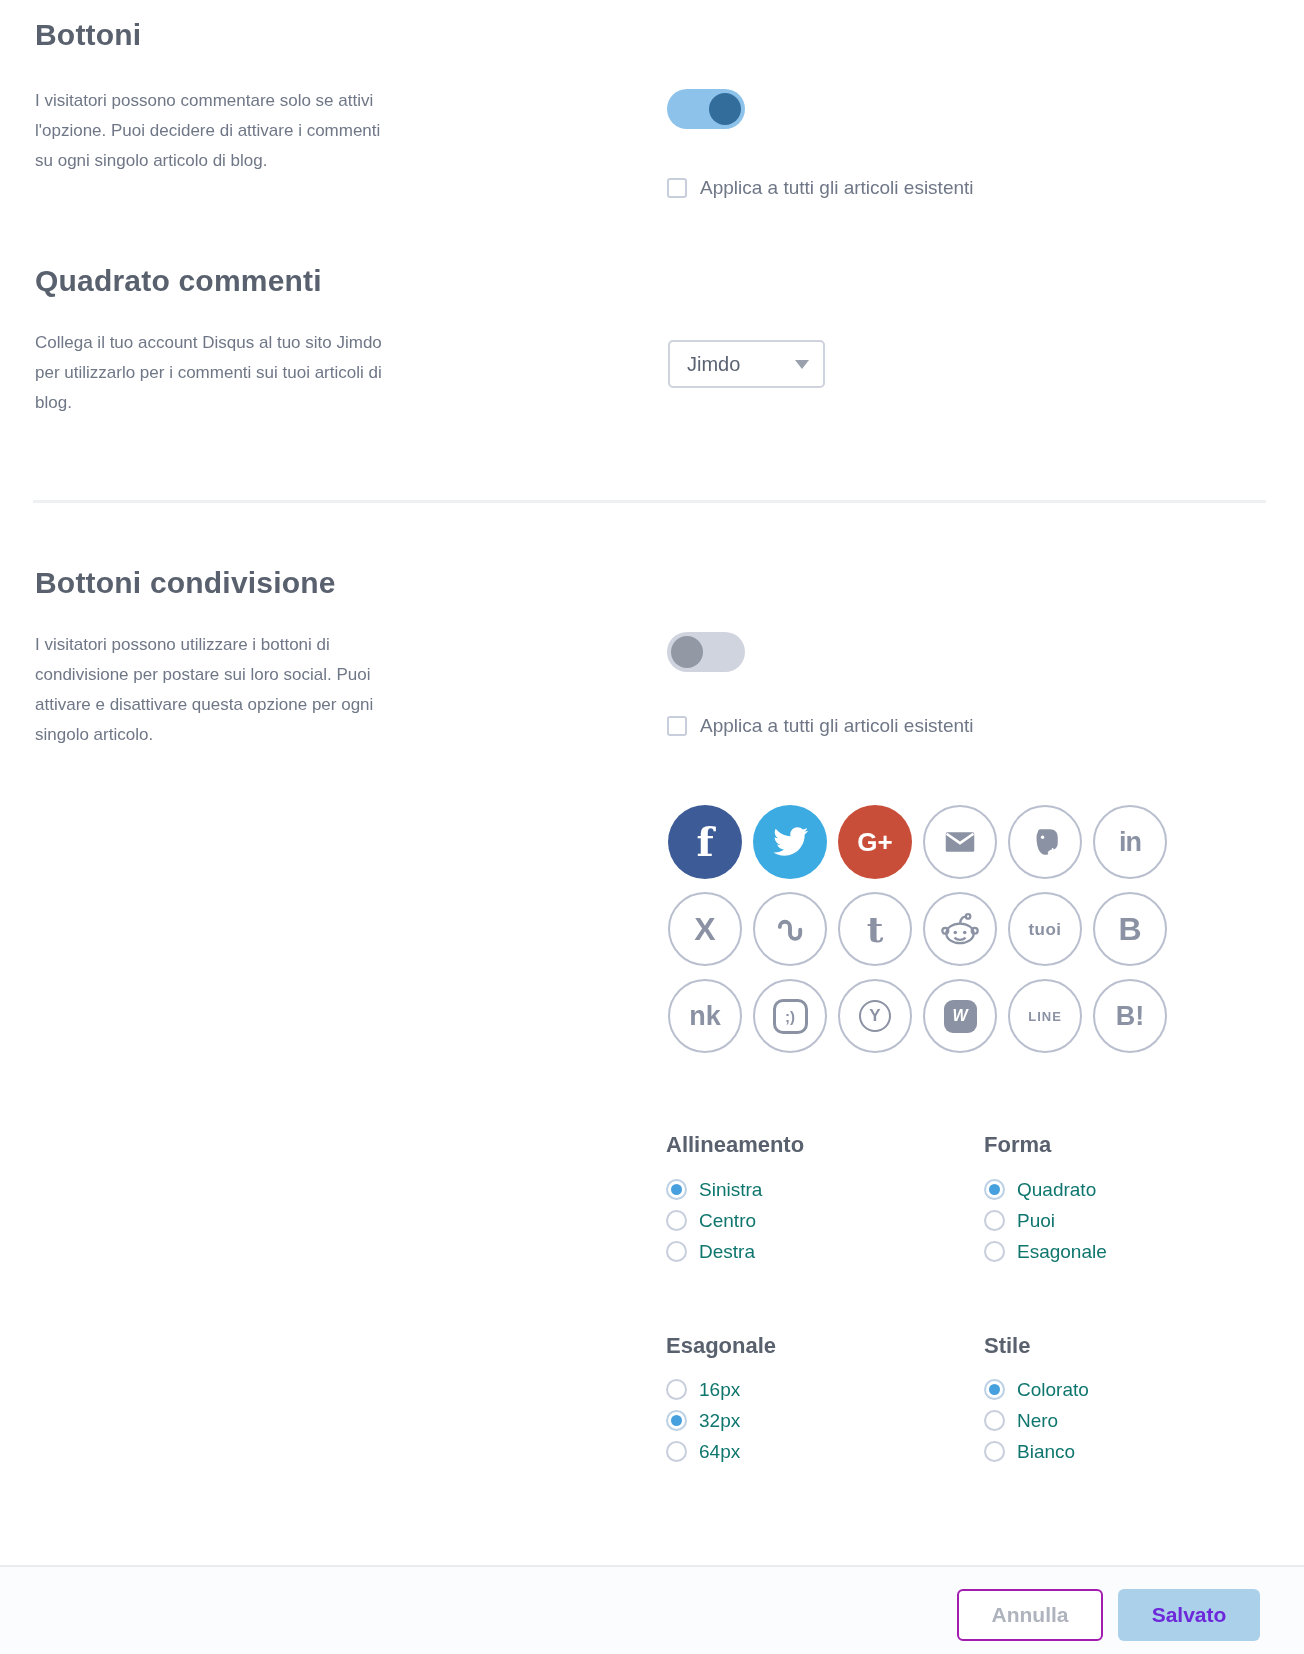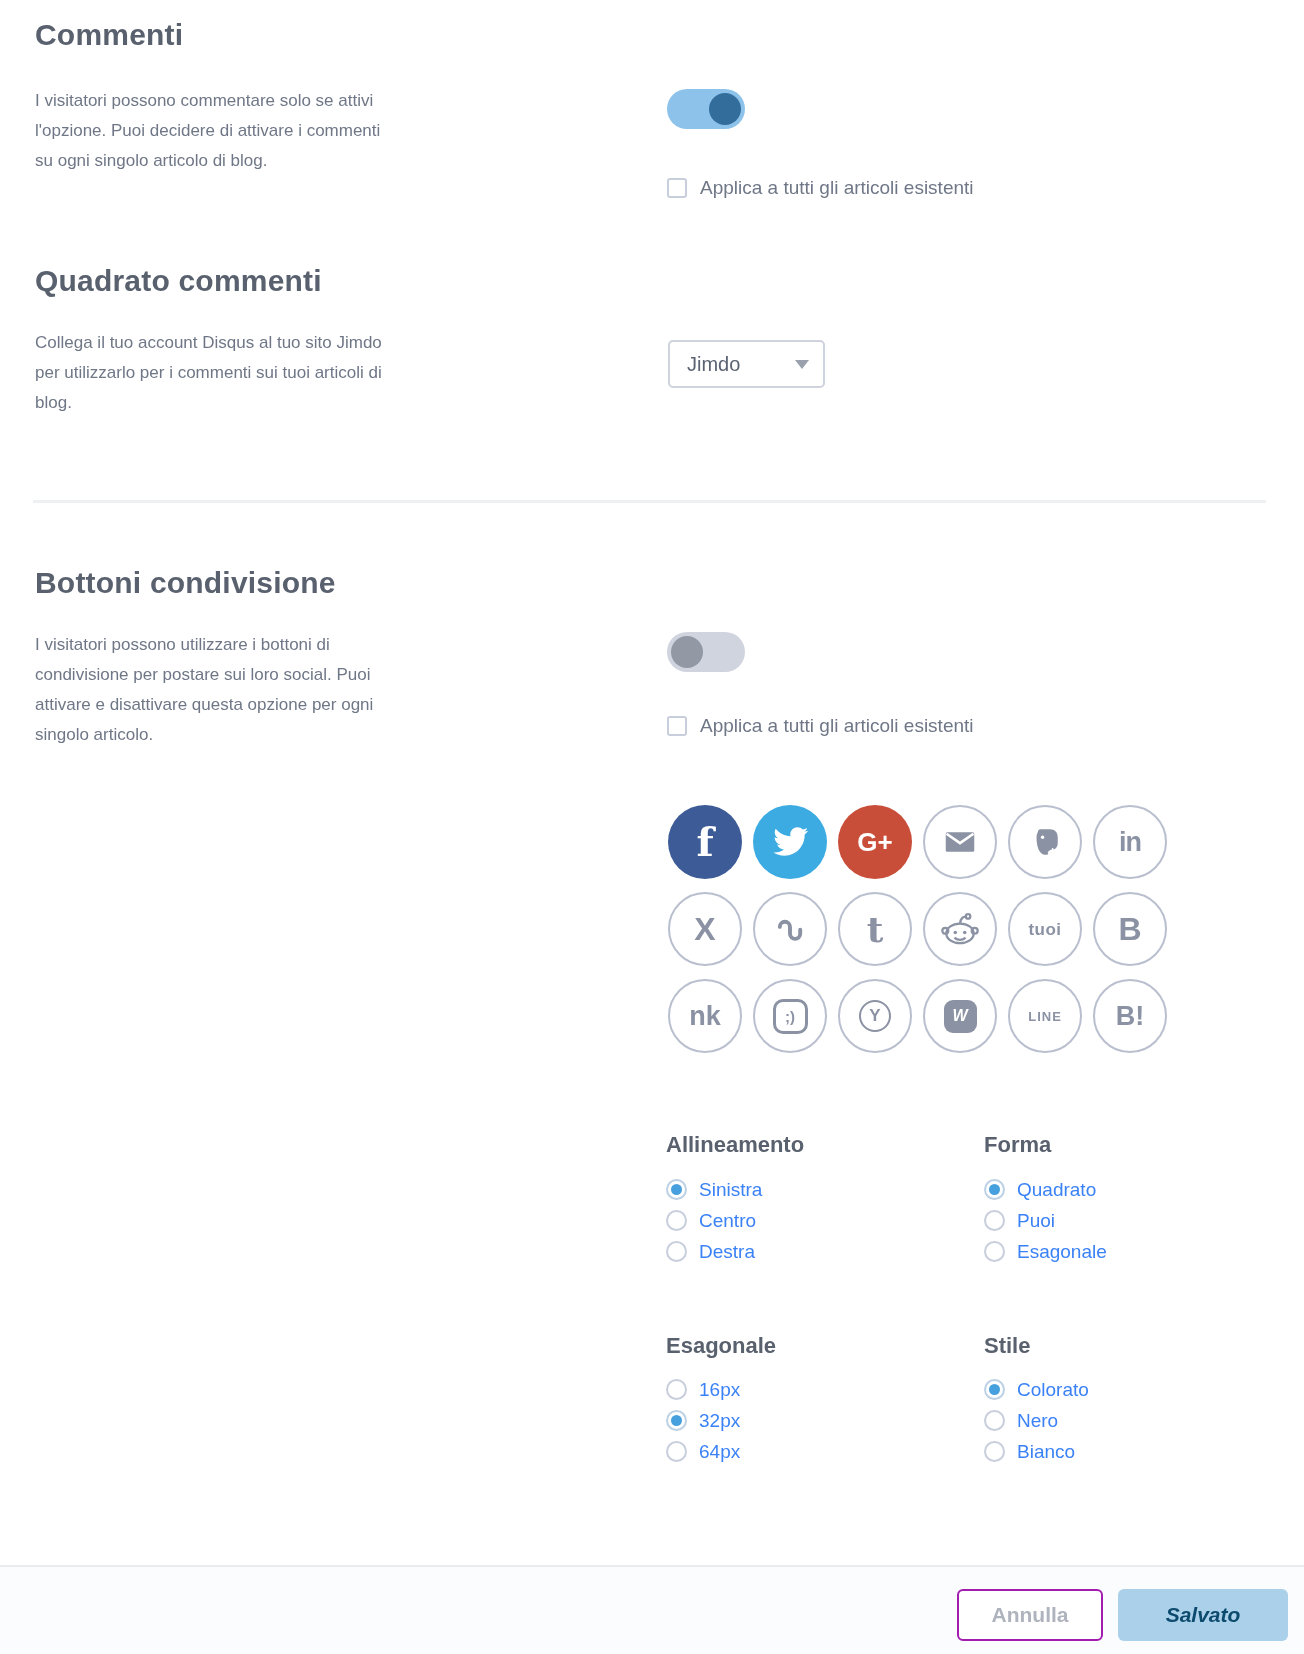--- a/index.html
+++ b/index.html
@@ -184,21 +184,21 @@
   .radio.checked { border-color: #bdd1e5; }
   .radio.checked::after {
     content: "";
     position: absolute;
     left: 50%; top: 50%;
     width: 11px; height: 11px;
     margin: -5.5px 0 0 -5.5px;
     border-radius: 50%;
     background: #47a0de;
   }
-  .radio-label { font-size: 19px; color: #3b82f6; white-space: nowrap; }
+  .radio-label { font-size: 19px; color: #0f766e; white-space: nowrap; }
   
   .footer {
     position: absolute;
     left: 0; top: 1565px;
     width: 1304px; height: 89px;
     background: #fbfcfd;
     border-top: 2px solid #e9ebef;
   }
   .btn {
     position: absolute;
@@ -207,28 +207,28 @@
     border-radius: 6px;
     font-size: 21px;
     font-weight: bold;
     font-family: "Liberation Sans", "DejaVu Sans", sans-serif;
     display: flex;
     align-items: center;
     justify-content: center;
     cursor: pointer;
   }
   .btn-cancel { left: 957px; width: 146px; background:#ffffff; border:2px solid #a21caf; color:#aeb3bd; }
-  .btn-save   { left: 1118px; width: 170px; background:#abd0ea; border:none; color:#0c4a6e;font-style:italic; }
+  .btn-save   { left: 1118px; width: 142px; background:#abd0ea; border:none; color:#6d28d9; }
 </style>
 </head>
 <body>
 
 <div id="app">
 
-  <h2 class="h-section" style="top:16px">Commenti</h2>
+  <h2 class="h-section" style="top:16px">Bottoni</h2>
   <p class="para" style="top:86px">I visitatori possono commentare solo se attivi l'opzione. Puoi decidere di attivare i commenti su ogni singolo articolo di blog.</p>
 
   <div class="toggle on" style="top:89px">
     <span class="knob"></span>
   </div>
   <div class="check-row" style="top:176px">
     <span class="checkbox"></span>
     <span class="check-label">Applica a tutti gli articoli esistenti</span>
   </div>
 

